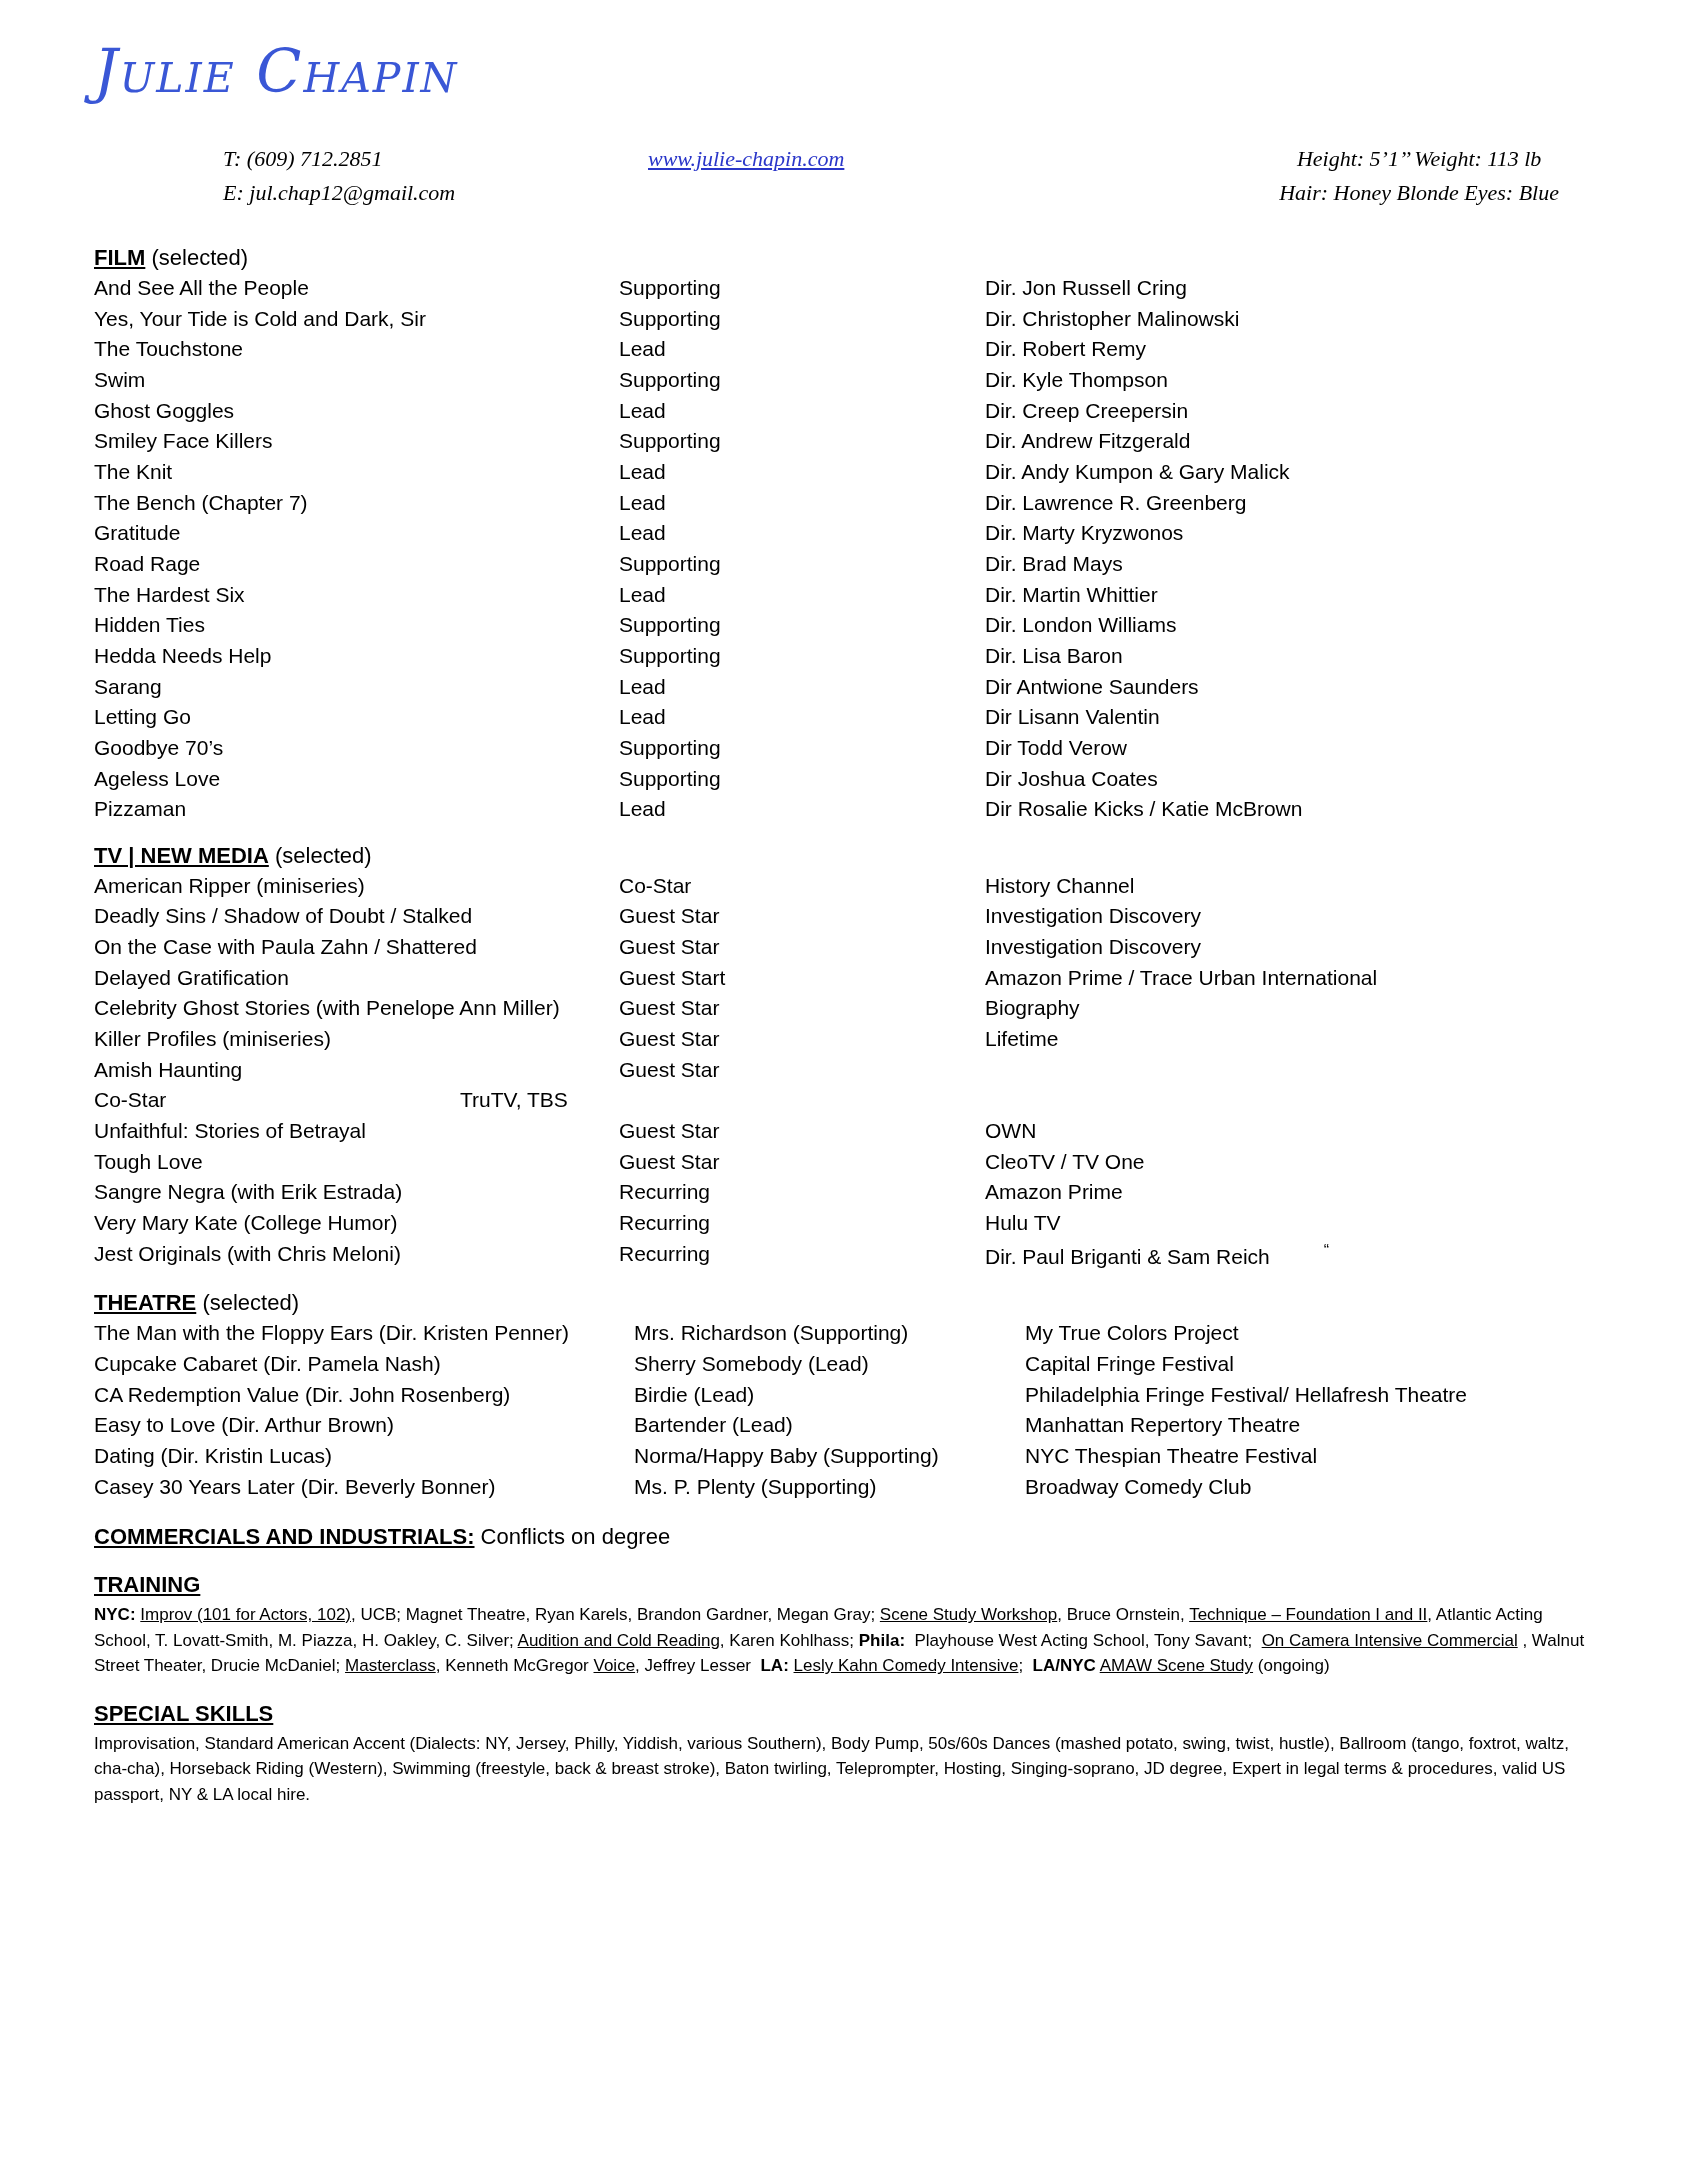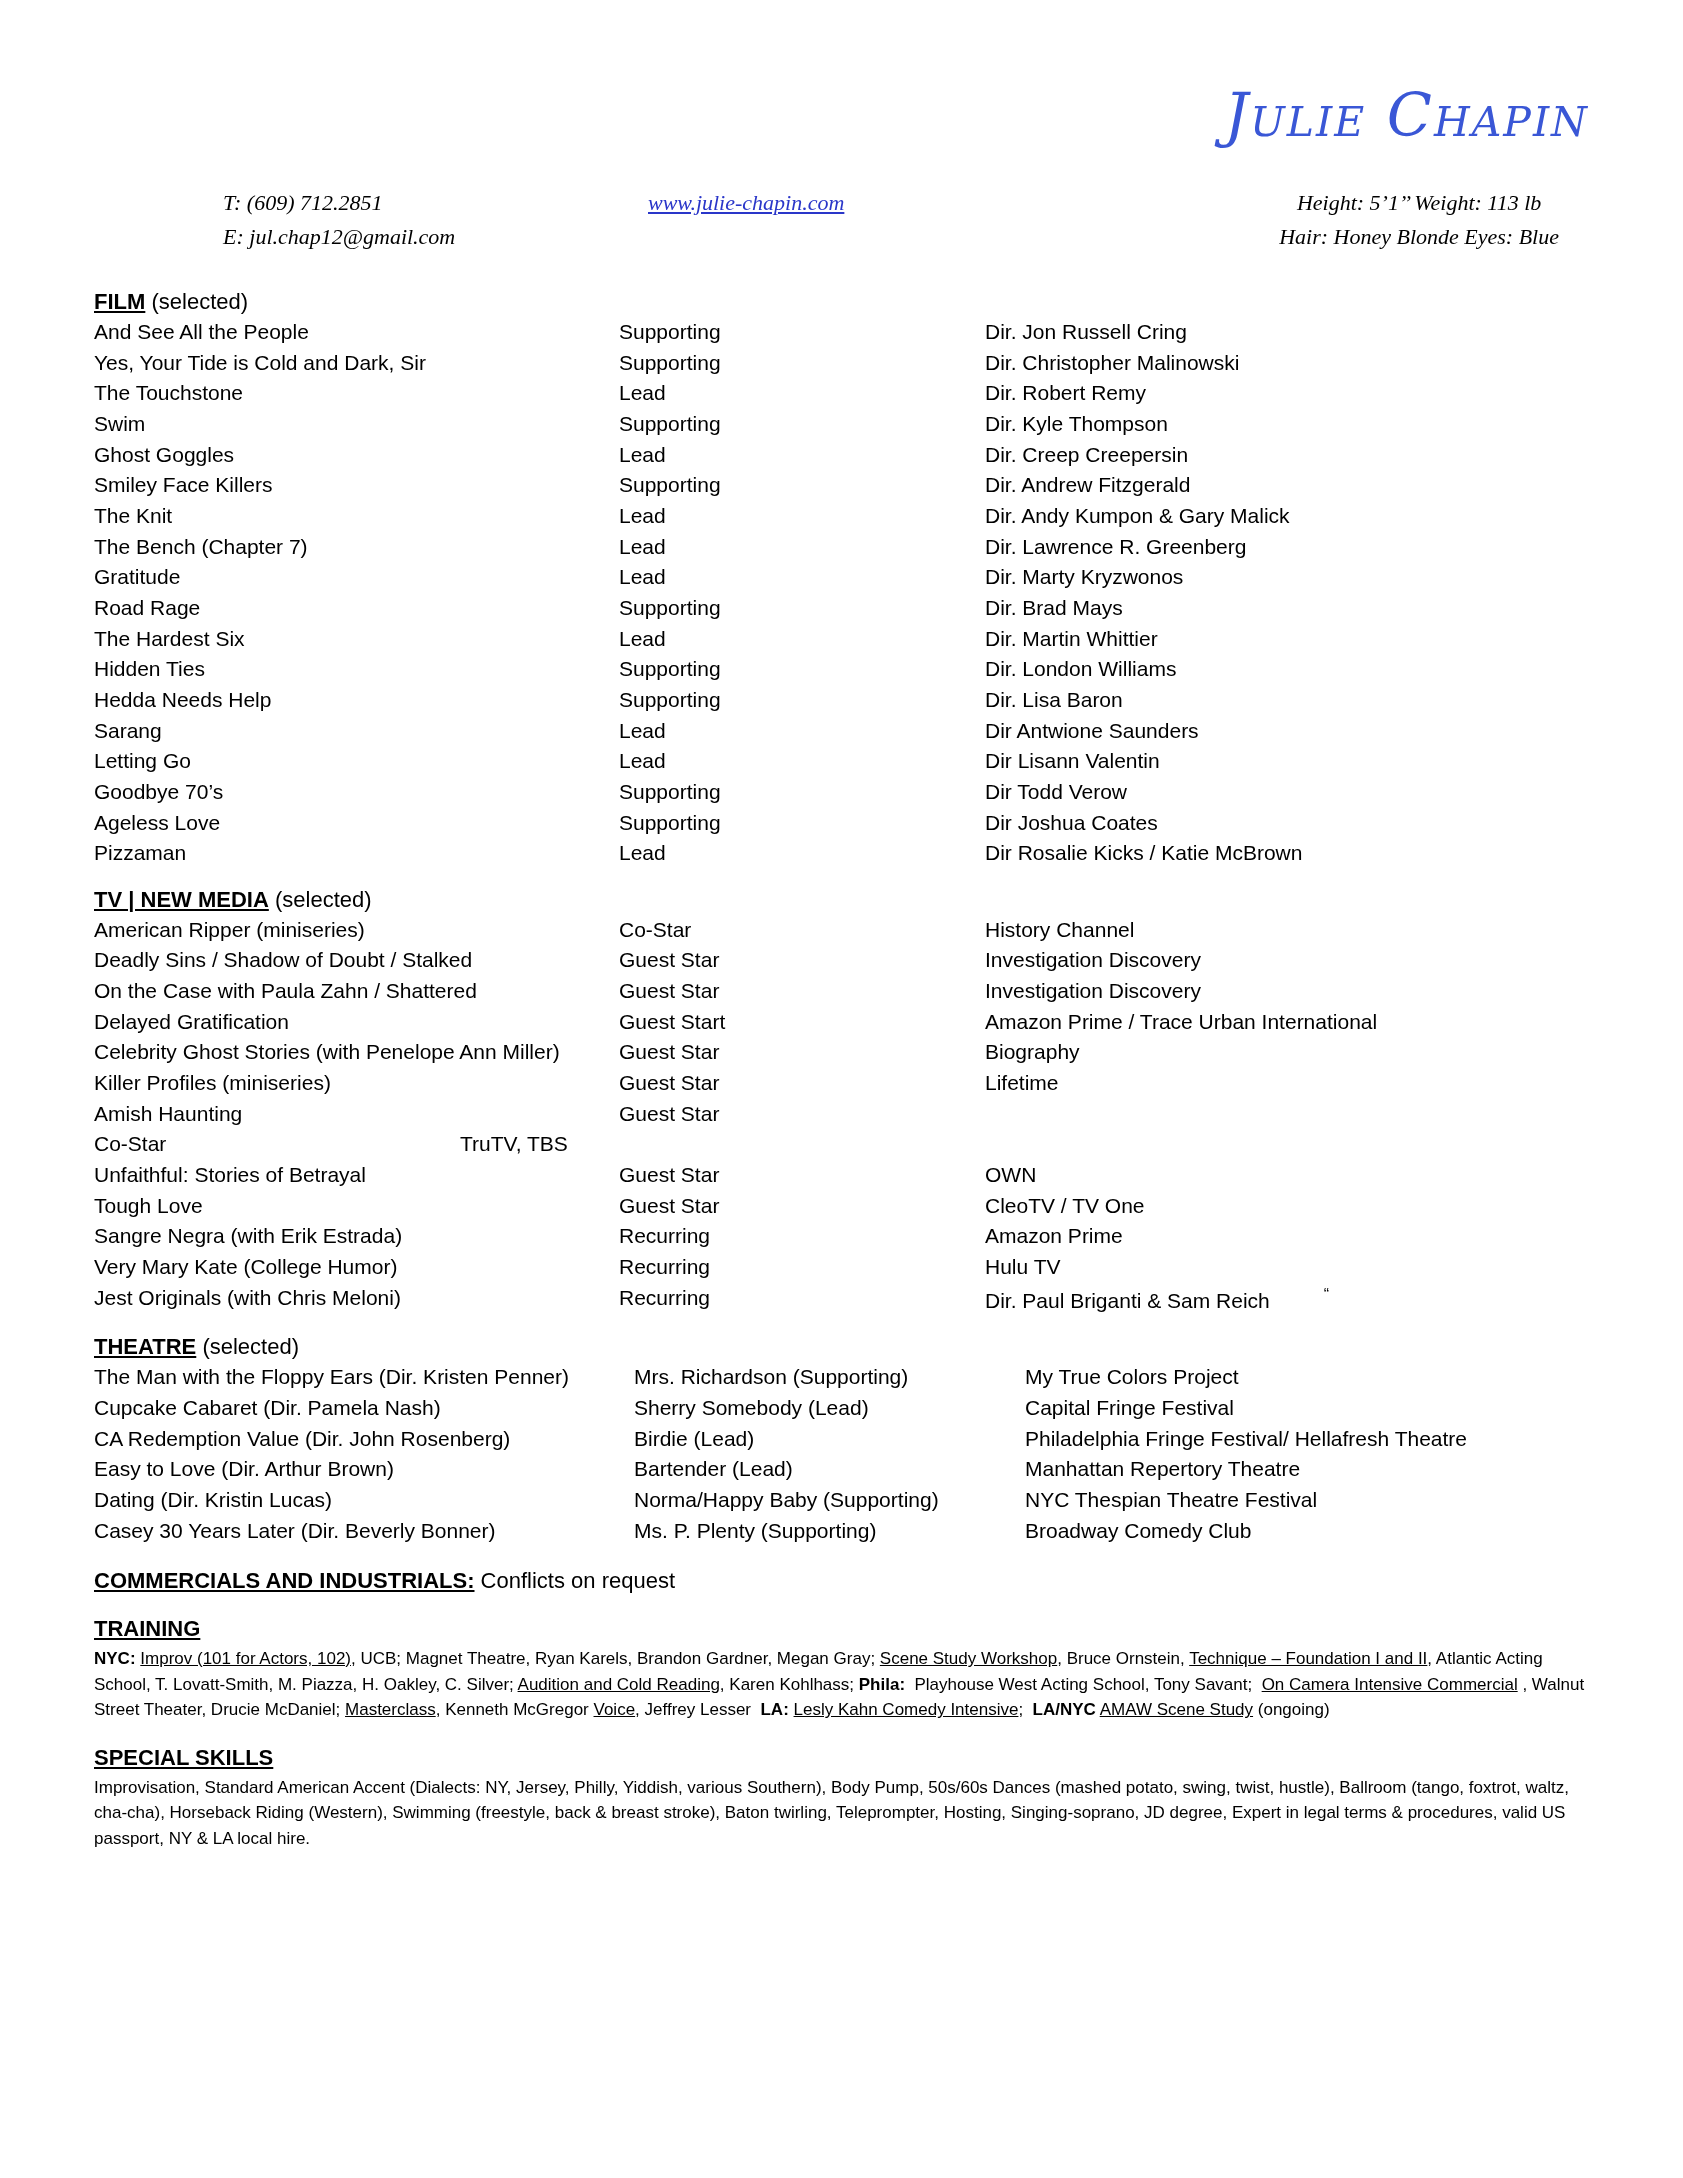--- a/index.html
+++ b/index.html
@@ -16,29 +16,29 @@
   }
   .page {
     width: 1683px;
     height: 2178px;
     box-sizing: border-box;
     padding: 0 94px;
     position: relative;
   }
   
   .name {
-    text-align: right;
+    text-align: left;
     font-family: "DejaVu Serif", serif;
     font-style: italic;
     font-weight: normal;
     font-size: 59px;
     letter-spacing: 2px;
     color: #3a57d6;
     margin: 0;
-    padding-top: 81px;
+    padding-top: 37px;
     font-variant: small-caps;
   }
   .contact-block {
     margin-top: 36px;
     font-family: Liberation Serif, serif;
     font-style: italic;
     font-size: 22px;
     line-height: 1.55;
     position: relative;
     height: 85px;
@@ -335,21 +335,21 @@
         </div>
       <div class="row">
           <div class="c1">Casey 30 Years Later (Dir. Beverly Bonner)</div>
           <div class="c2">Ms. P. Plenty (Supporting)</div>
           <div class="c3">Broadway Comedy Club</div>
         </div>
     </div>
   </div>
 
   <div class="inline-head">
-    <b class="u">COMMERCIALS AND INDUSTRIALS:</b><span class="plain"> Conflicts on request</span>
+    <b class="u">COMMERCIALS AND INDUSTRIALS:</b><span class="plain"> Conflicts on degree</span>
   </div>
 
   <div class="inline-head">
     <b class="u">TRAINING</b>
   </div>
   <div class="para"><b>NYC:</b> <u>Improv  (101 for Actors, 102)</u>, UCB; Magnet Theatre, Ryan Karels, Brandon Gardner, Megan Gray; <u>Scene Study Workshop</u>, Bruce Ornstein, <u>Technique – Foundation I and II</u>, Atlantic Acting School, T. Lovatt-Smith, M. Piazza, H. Oakley, C. Silver; <u>Audition and Cold Reading</u>, Karen Kohlhass; <b>Phila:</b>&nbsp; Playhouse West Acting School, Tony Savant;&nbsp; <u>On Camera Intensive Commercial</u> , Walnut Street Theater, Drucie McDaniel; <u>Masterclass</u>, Kenneth McGregor <u>Voice</u>, Jeffrey Lesser&nbsp; <b>LA:</b> <u>Lesly Kahn Comedy Intensive</u>;&nbsp; <b>LA/NYC</b> <u>AMAW Scene Study</u> (ongoing)</div>
 
   <div class="inline-head">
     <b class="u">SPECIAL SKILLS</b>
   </div>

